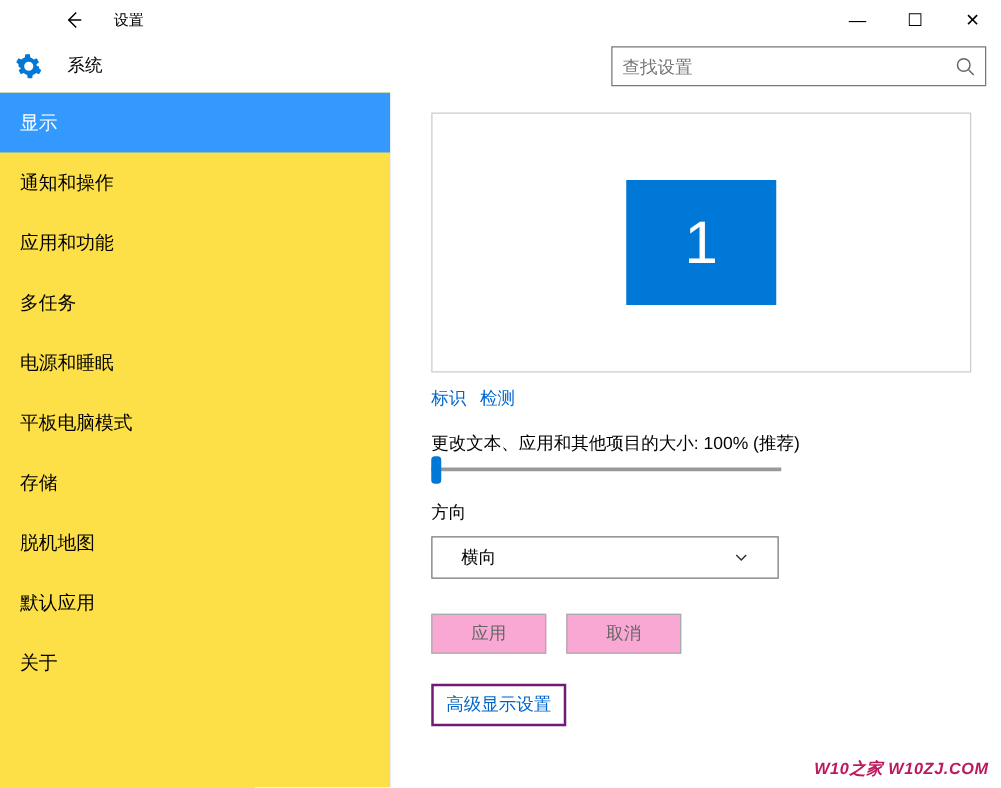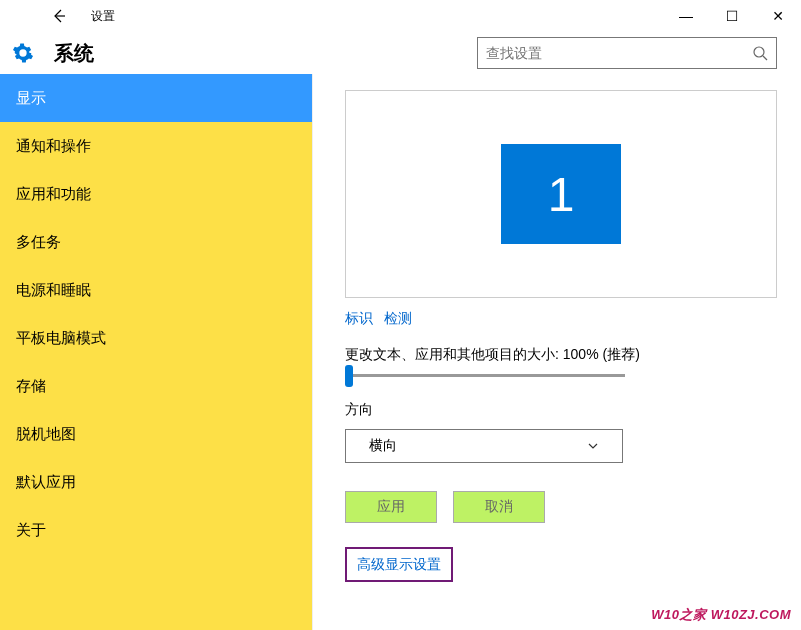--- a/index.html
+++ b/index.html
@@ -6,38 +6,38 @@
 body { background: #fff; width: 801px; height: 630px; overflow: hidden; position: relative; }
 .titlebar { height: 32px; display: flex; align-items: center; justify-content: space-between; background: #fff; }
 .titlebar-left { display: flex; align-items: center; margin-left: 35px; }
 .back-btn { width: 48px; height: 32px; display: flex; align-items: center; justify-content: center; cursor: pointer; }
 .title-text { font-size: 12px; margin-left: 8px; color: #000; }
 .titlebar-right { display: flex; }
 .sys-btn { width: 46px; height: 32px; display: flex; align-items: center; justify-content: center; cursor: pointer; font-size: 14px; }
 .header-row { height: 42px; display: flex; align-items: center; padding: 0 12px; justify-content: space-between; }
 .header-left { display: flex; align-items: center; gap: 20px; }
 .gear-icon { color: #0078d7; }
-.header-title { font-size: 20px; font-weight: 700; }
-.search-box { width: 300px; height: 32px; border: 1px solid #777; display: flex; align-items: center; padding: 0 8px; justify-content: space-between; margin-right: 12px; }
+.header-title { font-size: 14px; font-weight: 400; }
+.search-box { width: 300px; height: 32px; border: 1px solid #777; display: flex; align-items: center; padding: 0 8px; justify-content: space-between; margin-right: 0; }
 .search-box input { border: none; outline: none; font-size: 14px; width: 260px; color: #666; background: transparent; }
 .content { display: flex; height: calc(100% - 74px); }
 .sidebar { width: 312px; background: #fde047; overflow-y: auto; }
 .sidebar-item { height: 48px; display: flex; align-items: center; padding-left: 16px; font-size: 15px; color: #000; cursor: pointer; }
 .sidebar-item.active { background: #3399ff; color: #fff; }
 .main { flex: 1; padding: 16px 24px 0 32px; background: #fff; overflow-y: auto; border-left: 1px solid #eee; }
 .monitor-frame { border: 1px solid #ccc; height: 208px; display: flex; align-items: center; justify-content: center; background: #fff; margin-bottom: 12px; }
 .monitor-box { width: 120px; height: 100px; background: #0078d7; color: #fff; display: flex; align-items: center; justify-content: center; font-size: 48px; font-weight: 300; }
 .links-row { display: flex; gap: 11px; margin-bottom: 18px; }
 .link { color: #0066cc; font-size: 14px; cursor: pointer; }
 .label-text { font-size: 14px; margin-bottom: 10px; }
 .slider-track { width: 280px; height: 3px; background: #999; position: relative; margin-bottom: 24px; margin-top: 6px; }
 .slider-thumb { position: absolute; left: 0; top: -9px; width: 8px; height: 22px; background: #0078d7; border-radius: 3px; cursor: pointer; }
 .select-box { width: 278px; height: 34px; border: 1px solid #777; display: flex; align-items: center; justify-content: space-between; padding: 0 23px; font-size: 14px; cursor: pointer; margin-bottom: 28px; margin-top: 4px; }
 .btn-row { display: flex; gap: 16px; margin-bottom: 24px; }
-.btn { width: 92px; height: 32px; border: 1px solid #aaa; background: #bef264; display: flex; align-items: center; justify-content: center; font-size: 14px; color: #666; cursor: pointer; }
+.btn { width: 92px; height: 32px; border: 1px solid #aaa; background: #f9a8d4; display: flex; align-items: center; justify-content: center; font-size: 14px; color: #666; cursor: pointer; }
 .adv-link-box { border: 2px solid #701a75; display: inline-block; padding: 6px 10px; }
 .adv-link { color: #0066cc; font-size: 14px; cursor: pointer; }
 .watermark { position: absolute; bottom: 6px; right: 10px; font-size: 13px; font-weight: bold; color: #be185d; font-style: italic; letter-spacing: 0.5px; font-family: Arial, sans-serif; }
 svg { display: block; }
 </style>
 </head>
 <body>
 
 <div class="titlebar">
   <div class="titlebar-left">

